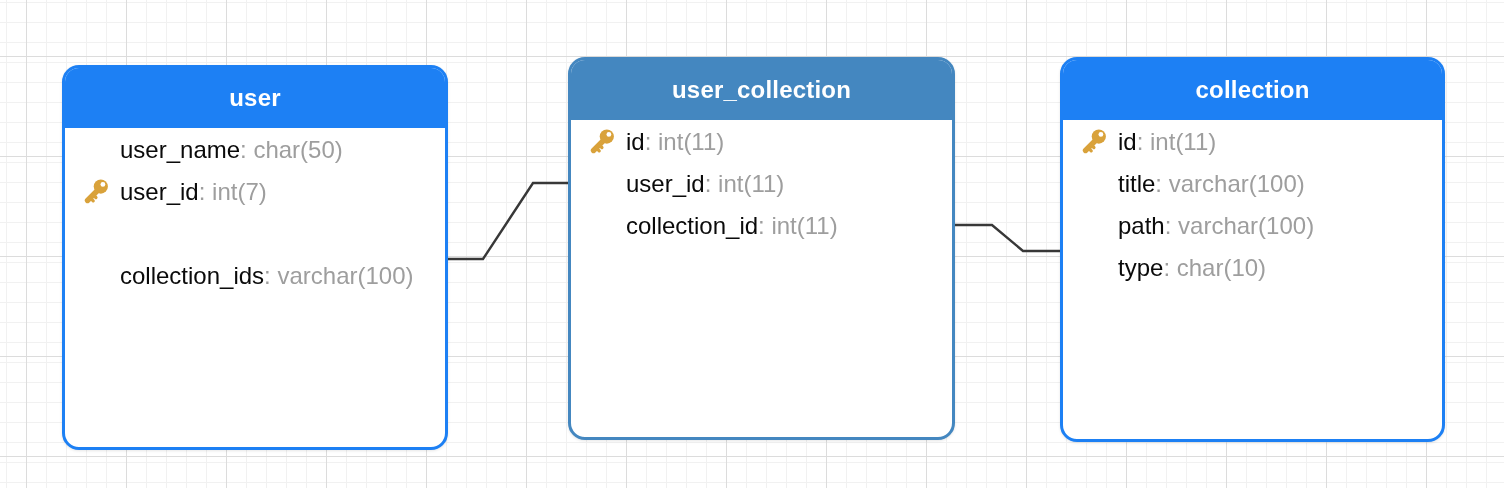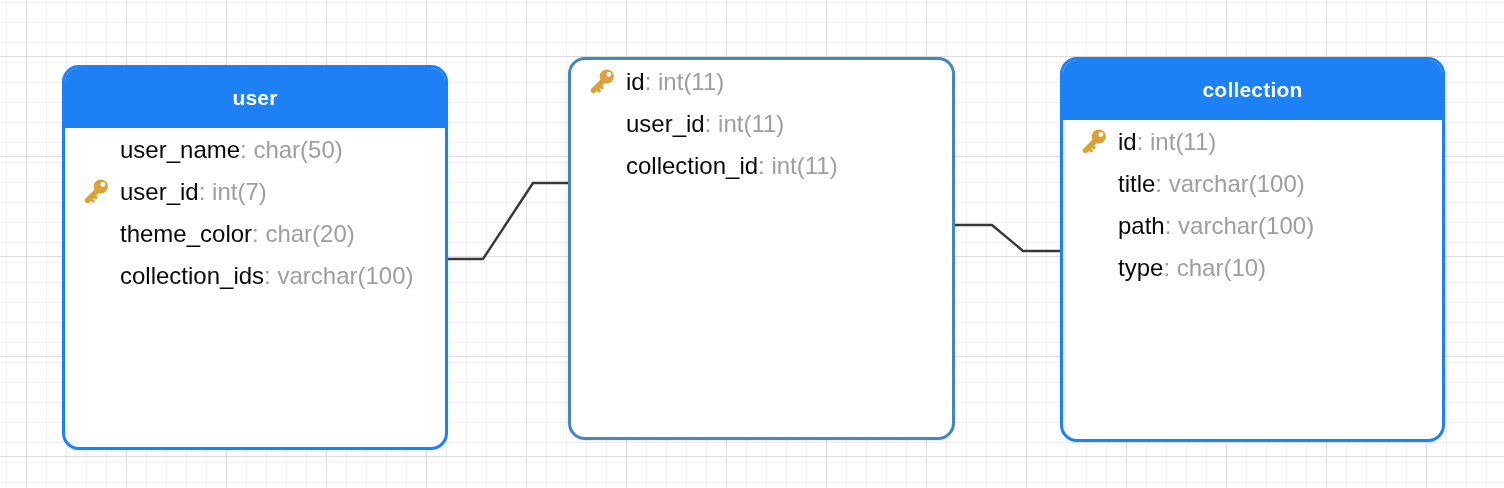--- a/index.html
+++ b/index.html
@@ -46,21 +46,21 @@
     box-shadow: 0 1px 3px rgba(0,0,0,0.10);
   }
   .table-header {
     height: 60px;
     display: flex;
     align-items: center;
     justify-content: center;
   }
   .table-title {
     color: #ffffff;
-    font-size: 21px;
+    font-size: 24px;
     font-weight: bold;
     letter-spacing: 0.2px;
   }
   .table-body {
     padding-top: 1px;
   }
   .field-row {
     height: 42px;
     display: flex;
     align-items: center;
@@ -127,39 +127,41 @@
       <svg class="key-icon" width="30" height="30" viewBox="0 0 30 30" style="visibility: hidden;">
         <g class="key-stroke" stroke-linecap="round" fill="none">
           <path d="M16 14 L6.5 23.5" stroke-width="5.4"></path>
           <path d="M9.0 20.6 L12.2 23.8" stroke-width="3.3"></path>
           <path d="M12.0 17.6 L14.9 20.5" stroke-width="3.3"></path>
         </g>
         <circle class="key-head" cx="19.8" cy="9.6" r="7.1"></circle>
         <circle class="key-hole" cx="21.9" cy="7.4" r="2.4"></circle>
       </svg>
     </span>
-    <span class="field-text"><span class="field-name">theme_color</span><span class="field-sep">: </span><span class="field-type">char(20)</span></span>
   </div>
         <div class="field-row">
     <span class="key-slot">
       <svg class="key-icon" width="30" height="30" viewBox="0 0 30 30" style="visibility: hidden;">
         <g class="key-stroke" stroke-linecap="round" fill="none">
           <path d="M16 14 L6.5 23.5" stroke-width="5.4"></path>
           <path d="M9.0 20.6 L12.2 23.8" stroke-width="3.3"></path>
           <path d="M12.0 17.6 L14.9 20.5" stroke-width="3.3"></path>
         </g>
         <circle class="key-head" cx="19.8" cy="9.6" r="7.1"></circle>
         <circle class="key-hole" cx="21.9" cy="7.4" r="2.4"></circle>
       </svg>
     </span>
     <span class="field-text"><span class="field-name">collection_ids</span><span class="field-sep">: </span><span class="field-type">varchar(100)</span></span>
   </div>
       </div>
   </div>
     <div class="table-card" style="left: 568px; top: 57px; width: 387px; height: 383px; border-color: rgb(68, 135, 192);">
+    <div class="table-header" style="background-color: rgb(68, 135, 192);">
+      <span class="table-title">user_collection</span>
+    </div>
     <div class="table-body">
         <div class="field-row">
     <span class="key-slot">
       <svg class="key-icon" width="30" height="30" viewBox="0 0 30 30">
         <g class="key-stroke" stroke-linecap="round" fill="none">
           <path d="M16 14 L6.5 23.5" stroke-width="5.4" stroke="#D9A23B"></path>
           <path d="M9.0 20.6 L12.2 23.8" stroke-width="3.3" stroke="#D9A23B"></path>
           <path d="M12.0 17.6 L14.9 20.5" stroke-width="3.3" stroke="#D9A23B"></path>
         </g>
         <circle class="key-head" cx="19.8" cy="9.6" r="7.1" fill="#D9A23B"></circle>

